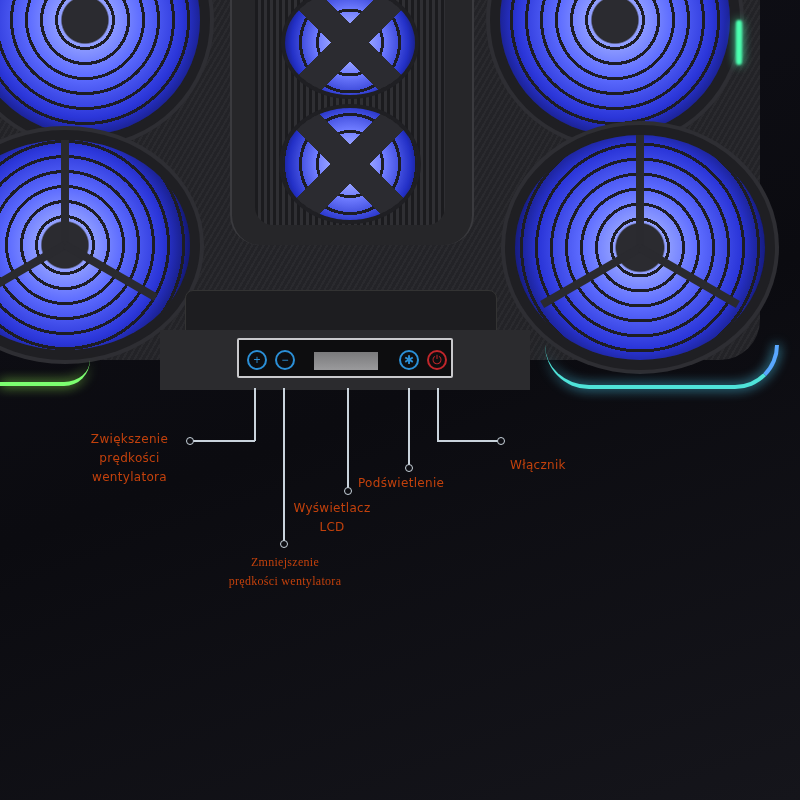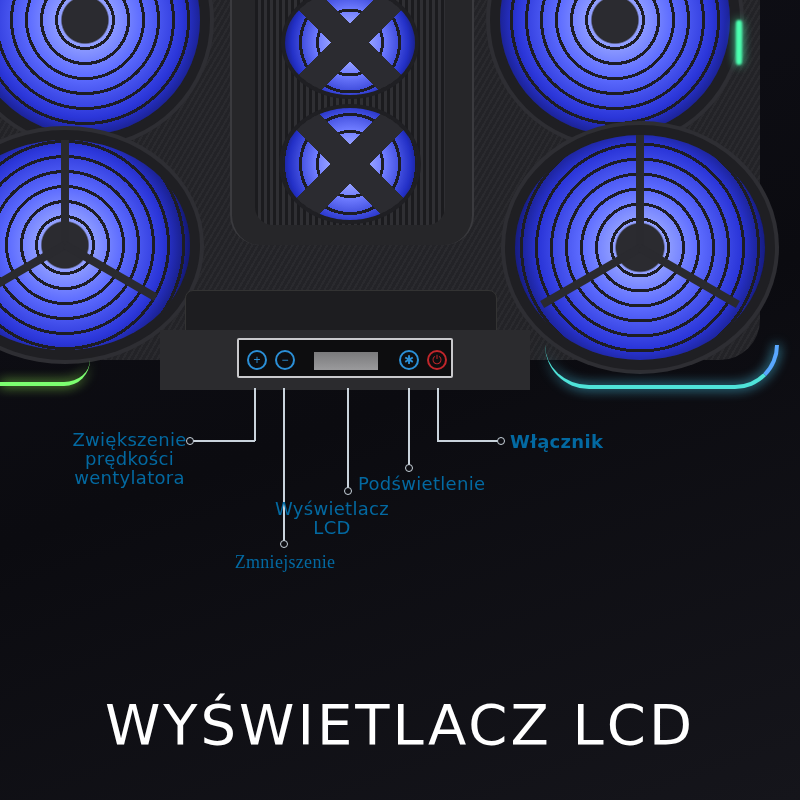--- a/index.html
+++ b/index.html
@@ -86,21 +86,21 @@
       position: absolute; left: 75px; top: 12px; width: 64px; height: 18px;
       background: linear-gradient(#7a7a7c, #9a9a9c);
     }
     
     .callout-line { position: absolute; background: #c9d3dc; }
     .dot {
       position: absolute; width: 8px; height: 8px; border-radius: 50%;
       border: 1.5px solid #c9d3dc; background: #0d0d12; box-sizing: border-box;
     }
     .label {
-      position: absolute; font-size: 18px; line-height: 19px; color: #0369a1;
+      position: absolute; font-size: 12px; line-height: 19px; color: #c2410c;
       letter-spacing: 0.3px; font-family: "DejaVu Sans", sans-serif;
     }
     .label.center { text-align: center; }
     .headline {
       position: absolute; left: 0; width: 800px; top: 692px; text-align: center;
       font-family: "DejaVu Sans", sans-serif; font-size: 56px; letter-spacing: 3px;
       color: #ffffff; font-weight: normal;
     }
   </style>
 </head>
@@ -160,36 +160,36 @@
   <div class="label center" style="left:72px; top:430px; width:115px;">
     <div>Zwiększenie</div>
     <div>prędkości</div>
     <div>wentylatora</div>
   </div>
 
   <div class="callout-line" style="left:283px; top:388px; width:1.5px; height:153px;"></div>
   <div class="dot" style="left:279.5px; top:540px;"></div>
   <div class="label center" style="left:180px; top:553px; width:210px;font-family:Liberation Serif, serif;">
     <div>Zmniejszenie</div>
+    <div>prędkości wentylatora</div>
   </div>
 
   <div class="callout-line" style="left:347px; top:388px; width:1.5px; height:100px;"></div>
   <div class="dot" style="left:343.5px; top:487px;"></div>
   <div class="label center" style="left:272px; top:499px; width:120px;">
     <div>Wyświetlacz</div>
     <div>LCD</div>
   </div>
 
   <div class="callout-line" style="left:408px; top:388px; width:1.5px; height:77px;"></div>
   <div class="dot" style="left:404.5px; top:464px;"></div>
   <div class="label" style="left:358px; top:474px;text-align:center;">
     <div>Podświetlenie</div>
   </div>
 
   <div class="callout-line" style="left:437px; top:388px; width:1.5px; height:53px;"></div>
   <div class="callout-line" style="left:437px; top:440px; width:62px; height:1.5px;"></div>
   <div class="dot" style="left:497px; top:437px;"></div>
-  <div class="label" style="left:510px; top:432px;font-weight:bold;">
+  <div class="label" style="left:510px; top:456px;">
     <div>Włącznik</div>
   </div>
 
-  <div class="headline">WYŚWIETLACZ LCD</div>
 </div>
 
 </body></html>

